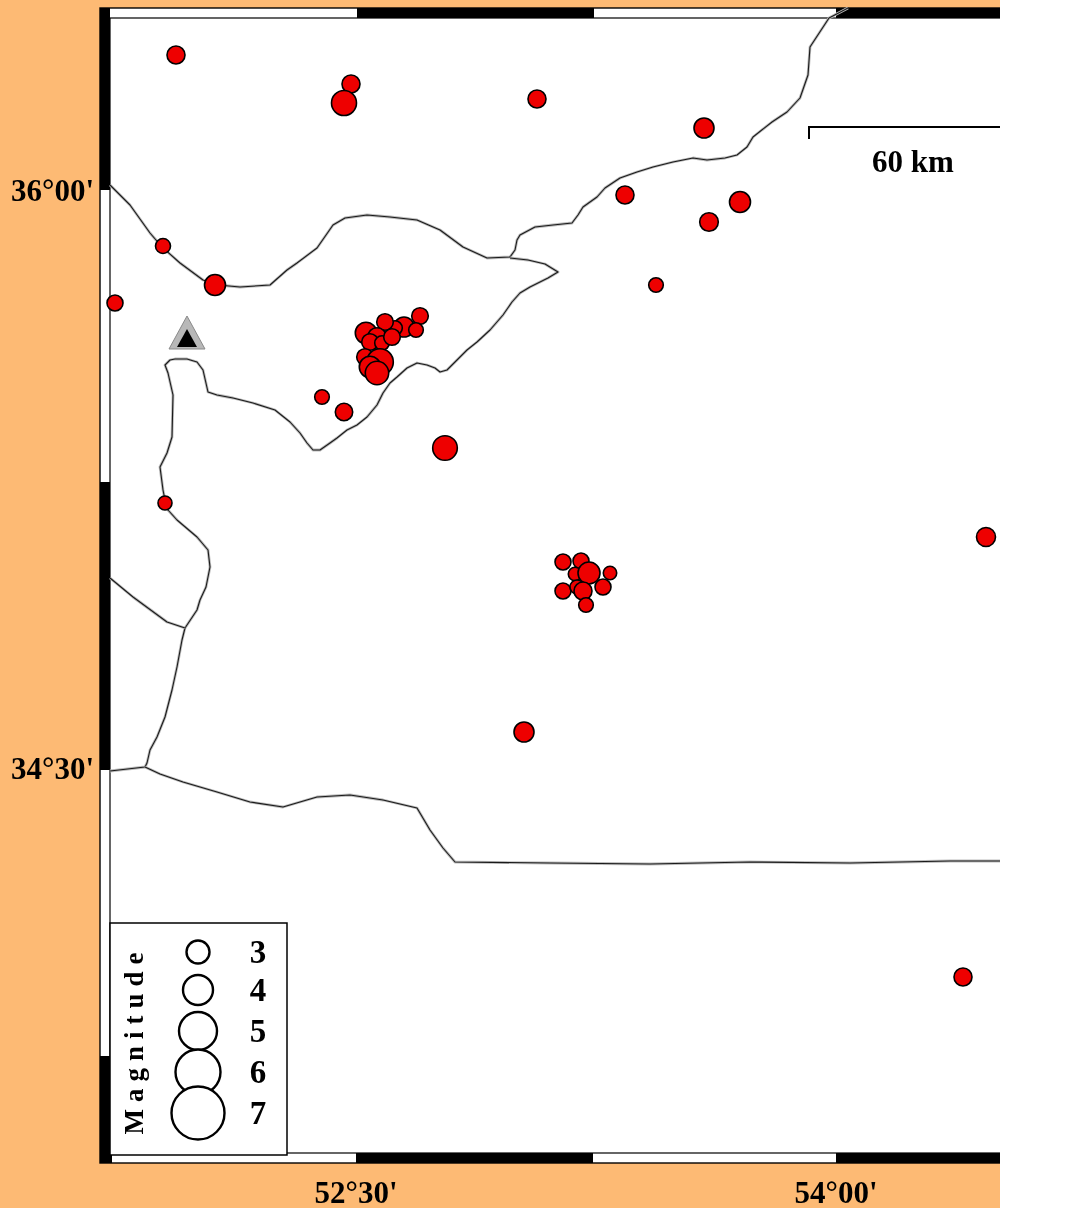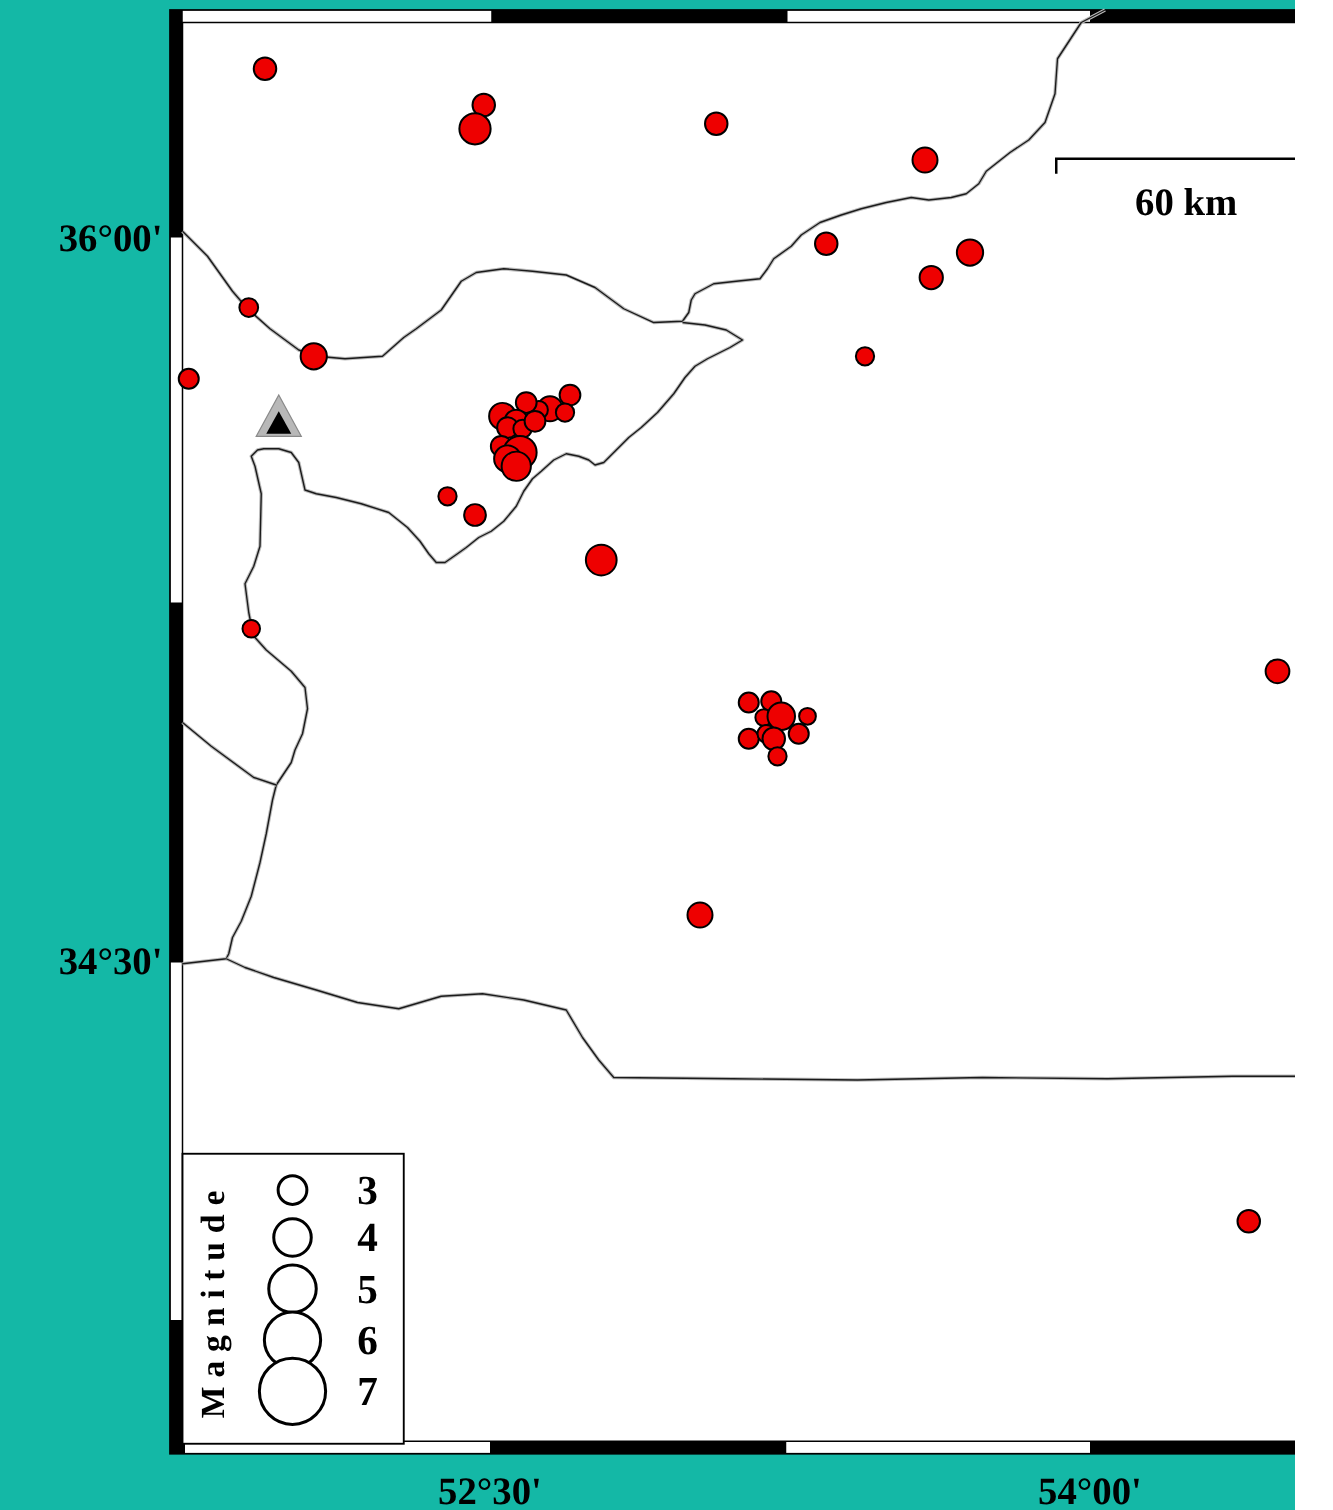--- a/index.html
+++ b/index.html
@@ -1,17 +1,17 @@
 <!DOCTYPE html>
 <html><head>
 <meta charset="utf-8">
 <style>
   html,body{margin:0;padding:0;background:#ffffff;}
   body{font-family:"Liberation Serif","DejaVu Serif",serif;}
-  #stage{position:relative;width:1000px;height:1208px;background:#14b8a6;overflow:hidden;padding-left:36px;}
+  #stage{position:relative;width:1000px;height:1208px;background:#fdba74;overflow:hidden;}
   svg{display:block;}
   text{fill:#000;}
   .axis-label{font-size:31px;font-weight:bold;}
   .scale-label{font-size:31px;font-weight:bold;}
   .legend-title{font-size:27px;font-weight:bold;letter-spacing:7px;}
   .legend-value{font-size:33px;font-weight:bold;}
 </style>
 </head>
 <body>
 

